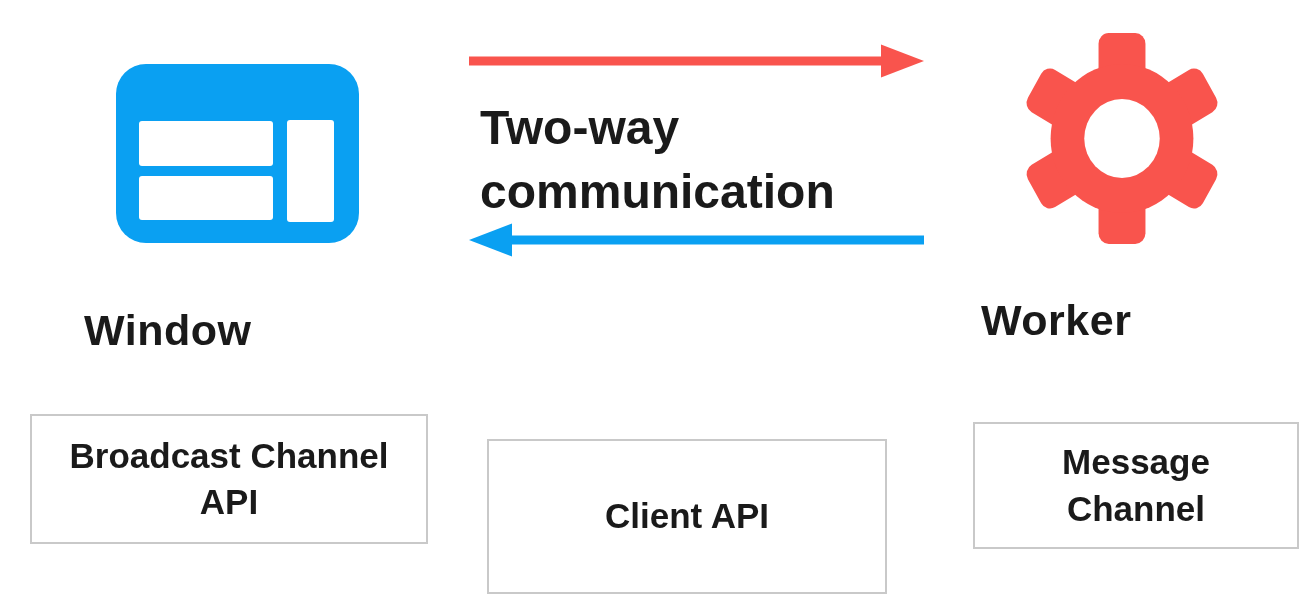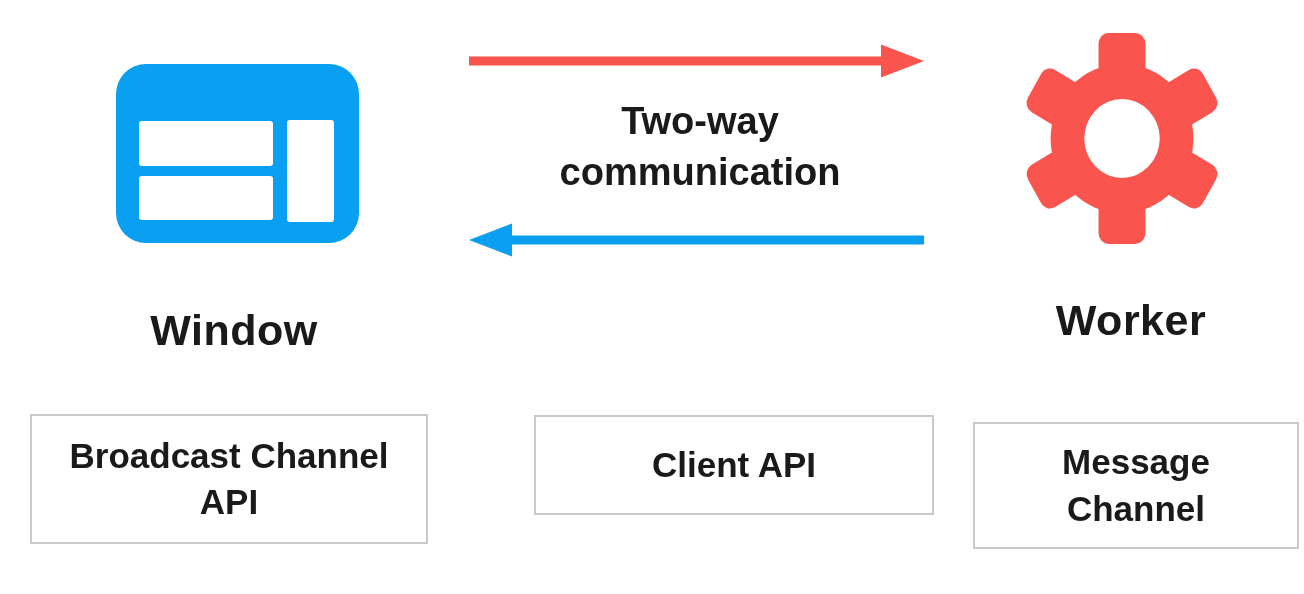--- a/index.html
+++ b/index.html
@@ -20,55 +20,53 @@
 
   
   .window-icon { left: 116px; top: 64px; width: 243px; height: 179px; }
   .gear-icon   { left: 1020px; top: 32px; width: 204px; height: 213px; }
 
   
   .node-label {
     font-weight: bold;
     font-size: 43px;
     letter-spacing: 0.5px;
-    text-align: center;
     white-space: nowrap;
   }
   .window-label { left: 84px;  top: 306px; width: 300px; }
   .worker-label { left: 981px; top: 296px; width: 300px; }
 
   
   .arrow-top    { left: 469px; top: 44px;  width: 455px; height: 34px; }
   .arrow-bottom { left: 469px; top: 223px; width: 455px; height: 34px; }
 
   
   .comm-label {
     left: 480px; top: 96px; width: 440px;
     font-weight: bold;
-    font-size: 38px;
+    font-size: 48px;
     line-height: 1.33;
-    text-align: center;
   }
 
   
   .api-box {
     box-sizing: border-box;
     border: 2px solid var(--box-border, #c9c9c9);
     background: #ffffff;
     display: flex;
     align-items: center;
     justify-content: center;
     text-align: center;
     font-weight: bold;
     font-size: 35px;
     line-height: 1.32;
     padding: 0 14px;
   }
   .api-box-1 { left: 30px;  top: 414px; width: 398px; height: 130px; }
-  .api-box-2 { left: 487px; top: 415px; width: 400px; height: 100px; margin-left: 47px; }
+  .api-box-2 { left: 487px; top: 439px; width: 400px; height: 155px; }
   .api-box-3 { left: 973px; top: 422px; width: 326px; height: 127px; }
 
   svg { display: block; width: 100%; height: 100%; }
 </style>
 </head>
 <body>
 
 <div class="stage">
 
   <div class="abs window-icon">

